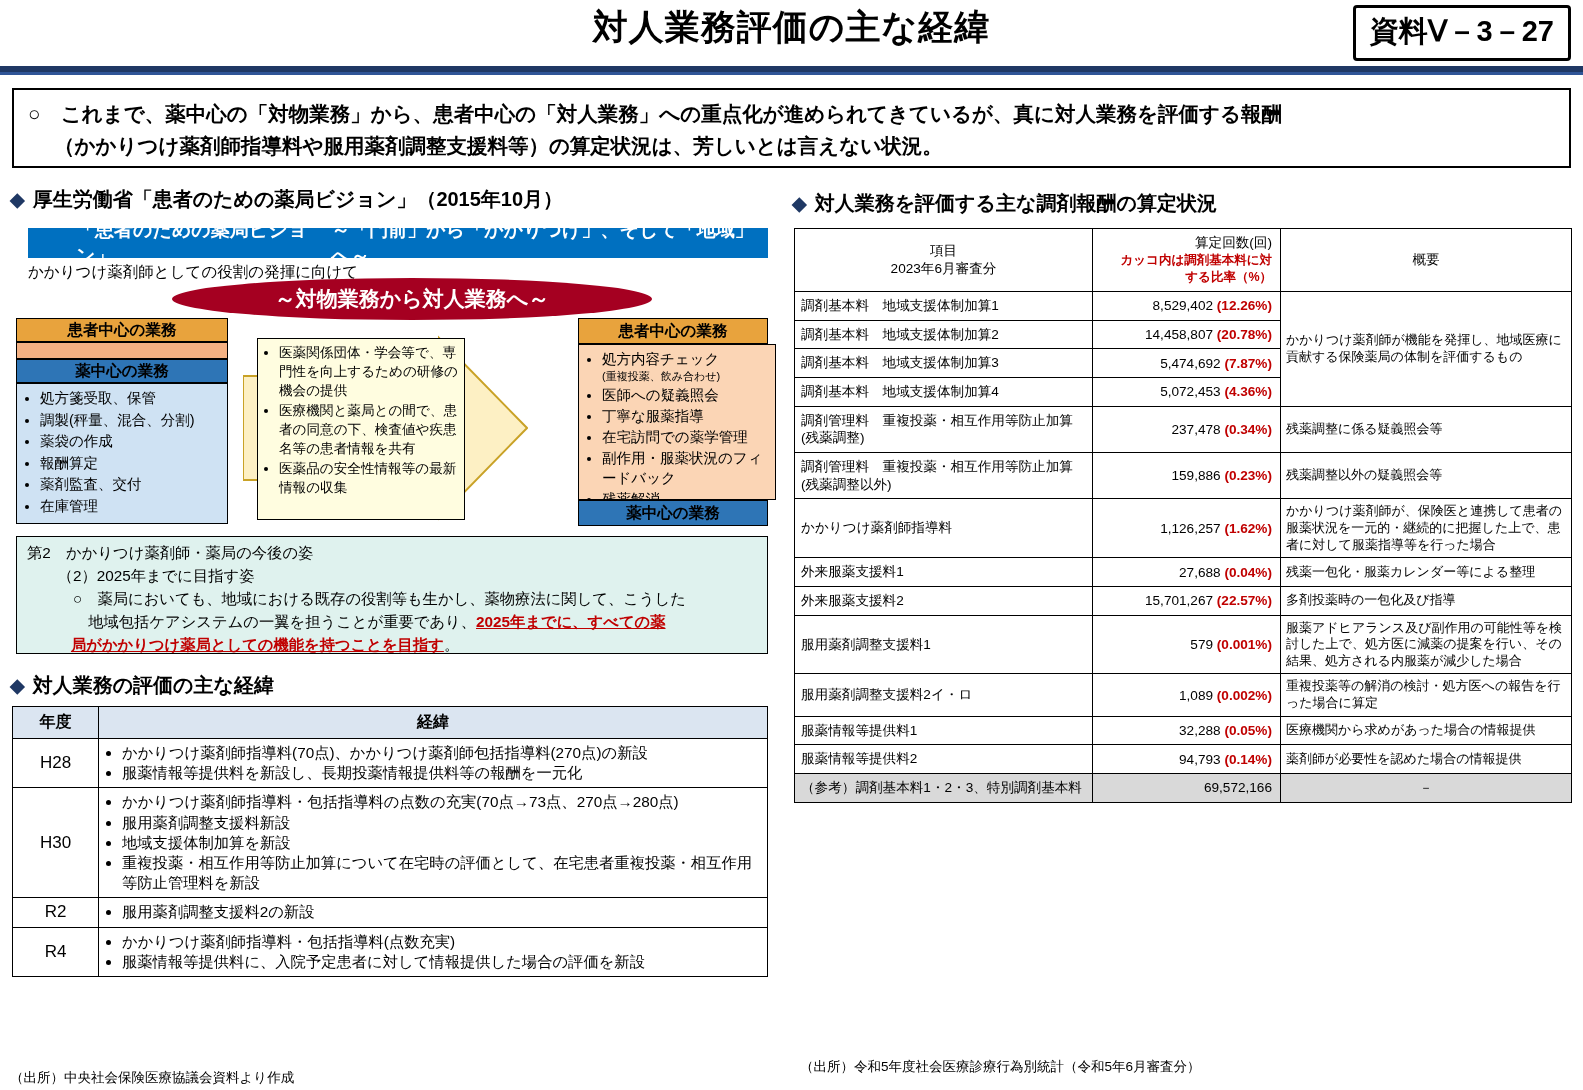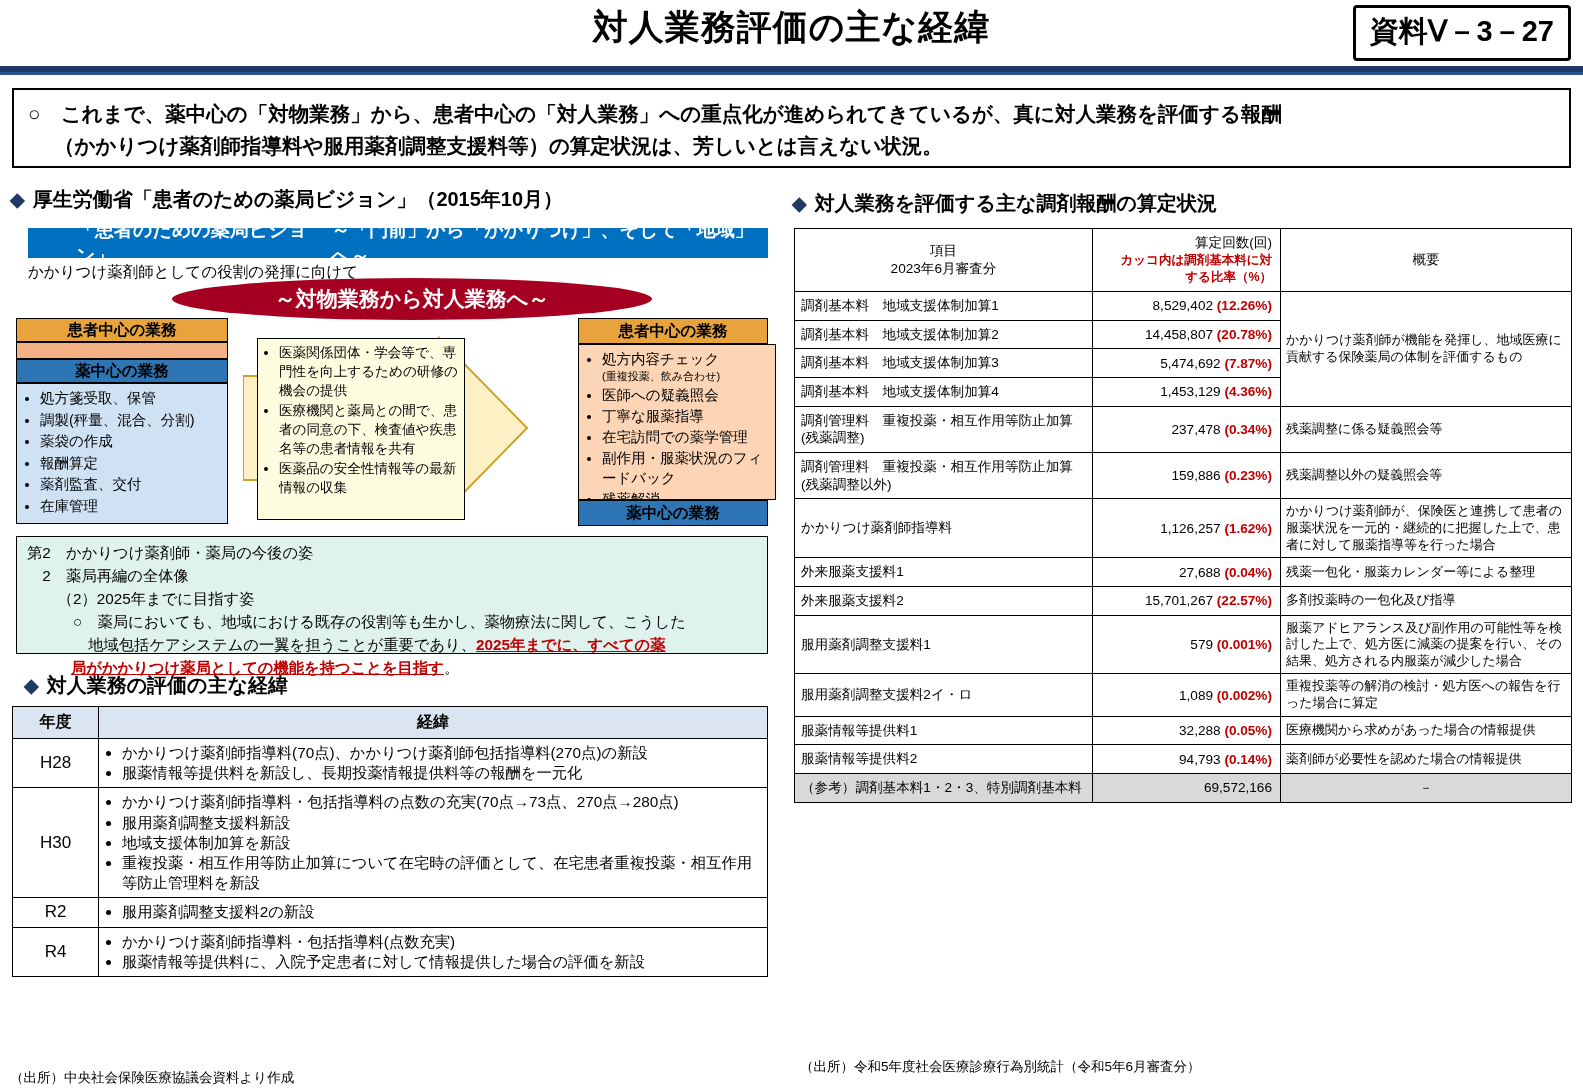--- a/index.html
+++ b/index.html
@@ -219,32 +219,31 @@
       <li>副作用・服薬状況のフィードバック</li>
       <li>残薬解消</li>
     </ul>
   </div>
   <div class="box-blue-head" style="left:578px; top:500px; width:190px; height:26px;">
     <span>薬中心の業務</span>
   </div>
 
   <div class="mint-box">
     <div>第2　かかりつけ薬剤師・薬局の今後の姿</div>
-    <div>　2　薬局再編の全体像</div>
     <div>　　（2）2025年までに目指す姿</div>
     <div>　　　○　薬局においても、地域における既存の役割等も生かし、薬物療法に関して、こうした</div>
     <div>
       <span>　　　　地域包括ケアシステムの一翼を担うことが重要であり、</span><span class="red-bold">2025年までに、すべての薬</span>
     </div>
     <div style="padding-left:44px;">
       <span class="red-bold">局がかかりつけ薬局としての機能を持つことを目指す</span><span>。</span>
     </div>
   </div>
 
-  <div class="sec-head" style="left:24px; top:672px;">
+  <div class="sec-head" style="left:10px; top:672px;">
     <span class="dia">◆</span><span>対人業務の評価の主な経緯</span>
   </div>
 
   <table class="ltab">
     <tbody>
         <tr>
       <th style="width:86px;">年度</th>
       <th>経緯</th>
     </tr>
     <tr>
@@ -312,21 +311,21 @@
     <tr>
       <td class="c-item">調剤基本料　地域支援体制加算2</td>
       <td class="c-num"><span>14,458,807</span> <span class="pct">(20.78%)</span></td>
     </tr>
     <tr>
       <td class="c-item">調剤基本料　地域支援体制加算3</td>
       <td class="c-num"><span>5,474,692</span> <span class="pct">(7.87%)</span></td>
     </tr>
     <tr>
       <td class="c-item">調剤基本料　地域支援体制加算4</td>
-      <td class="c-num"><span>1,453,129</span> <span class="pct">(4.36%)</span></td>
+      <td class="c-num"><span>5,072,453</span> <span class="pct">(4.36%)</span></td>
     </tr>
 
     <tr>
       <td class="c-item">調剤管理料　重複投薬・相互作用等防止加算 (残薬調整)</td>
       <td class="c-num"><span>237,478</span> <span class="pct">(0.34%)</span></td>
       <td class="c-desc">残薬調整に係る疑義照会等</td>
     </tr>
     <tr>
       <td class="c-item">調剤管理料　重複投薬・相互作用等防止加算 (残薬調整以外)</td>
       <td class="c-num"><span>159,886</span> <span class="pct">(0.23%)</span></td>

